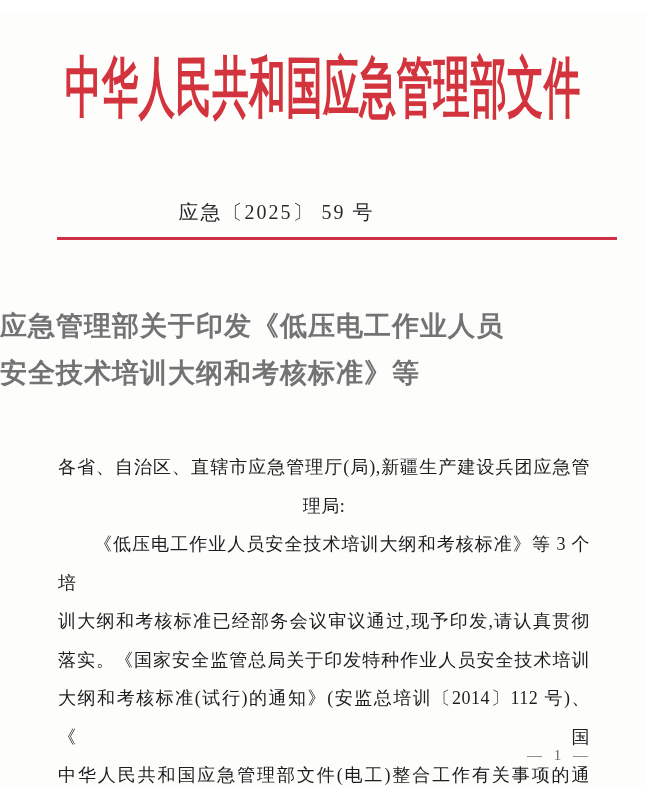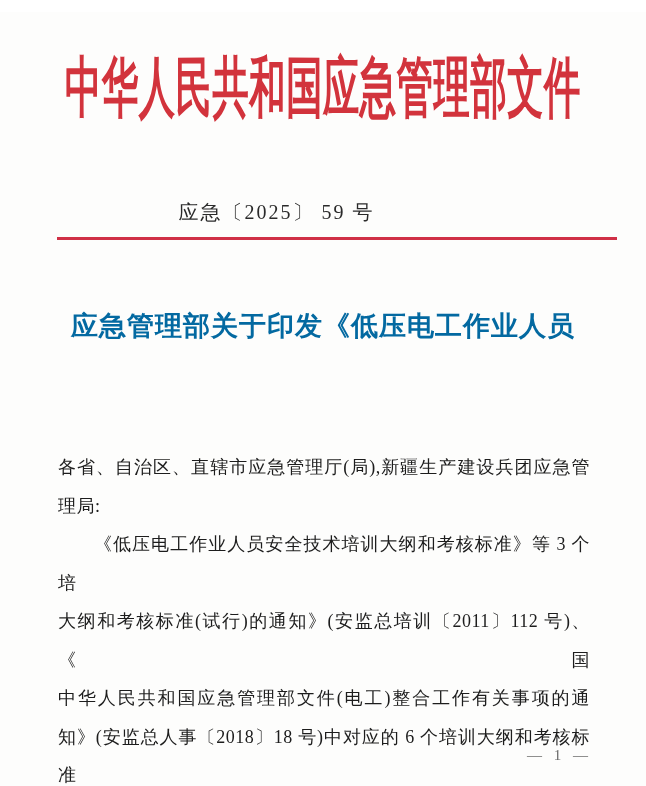--- a/index.html
+++ b/index.html
@@ -48,39 +48,38 @@
   .red-rule {
     position: absolute;
     top: 225px; left: 57px;
     width: 560px; height: 3px;
     background: #d03046;
   }
   .doc-title {
     position: absolute;
     top: 291px; left: 0;
     width: 646px;
-    text-align: center;
     font-weight: bold;
     font-size: 27px;
     line-height: 47px;
-    color: #0369a1;
+    color: #737373;
     letter-spacing: 1px;
   }
   .doc-title .t-line { white-space: nowrap; }
   .body-text {
     position: absolute;
     top: 436px; left: 58px;
     width: 532px;
     font-size: 18px;
     color: #1d1d1d;
     letter-spacing: 0.5px;
   }
   .b-line {
     line-height: 38.5px;
-    text-align: left;
+    text-align: center;
   }
   .b-line.justify {
     text-align: justify;
     text-align-last: justify;
   }
   .b-line.indent { text-indent: 2em; }
   .page-number {
     position: absolute;
     top: 735px;
     right: 54px;
@@ -98,26 +97,29 @@
   <div class="org-header">
     <span>中华人民共和国应急管理部文件</span>
   </div>
 
   <div class="doc-number">应急〔2025〕 59 号</div>
 
   <div class="red-rule"></div>
 
   <div class="doc-title">
     <div class="t-line">应急管理部关于印发《低压电工作业人员</div>
+    <div class="t-line">安全技术培训大纲和考核标准》等</div>
   </div>
 
   <div class="body-text">
     <div class="b-line justify">各省、自治区、直辖市应急管理厅(局),新疆生产建设兵团应急管</div>
     <div class="b-line">理局:</div>
     <div class="b-line justify indent">《低压电工作业人员安全技术培训大纲和考核标准》等 3 个培</div>
-    <div class="b-line justify">大纲和考核标准(试行)的通知》(安监总培训〔2011〕112 号)、《国</div>
+    <div class="b-line justify">训大纲和考核标准已经部务会议审议通过,现予印发,请认真贯彻</div>
+    <div class="b-line justify">落实。《国家安全监管总局关于印发特种作业人员安全技术培训</div>
+    <div class="b-line justify">大纲和考核标准(试行)的通知》(安监总培训〔2014〕112 号)、《国</div>
     <div class="b-line justify">中华人民共和国应急管理部文件(电工)整合工作有关事项的通</div>
     <div class="b-line justify">知》(安监总人事〔2018〕18 号)中对应的 6 个培训大纲和考核标准</div>
   </div>
 
   <div class="page-number">— 1 —</div>
 
 </div>
 
 </body></html>

